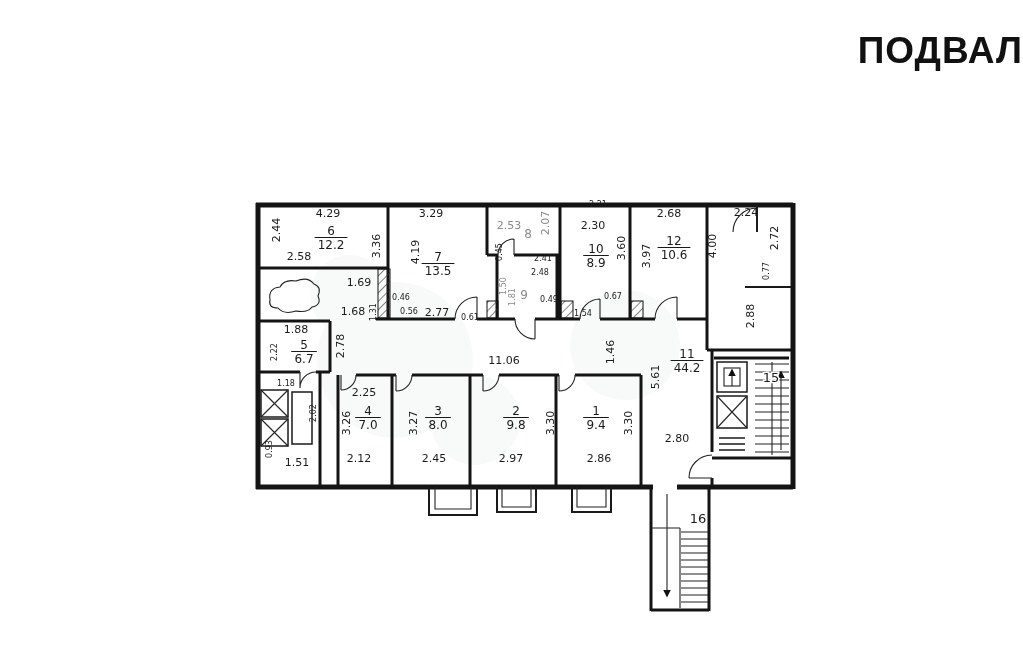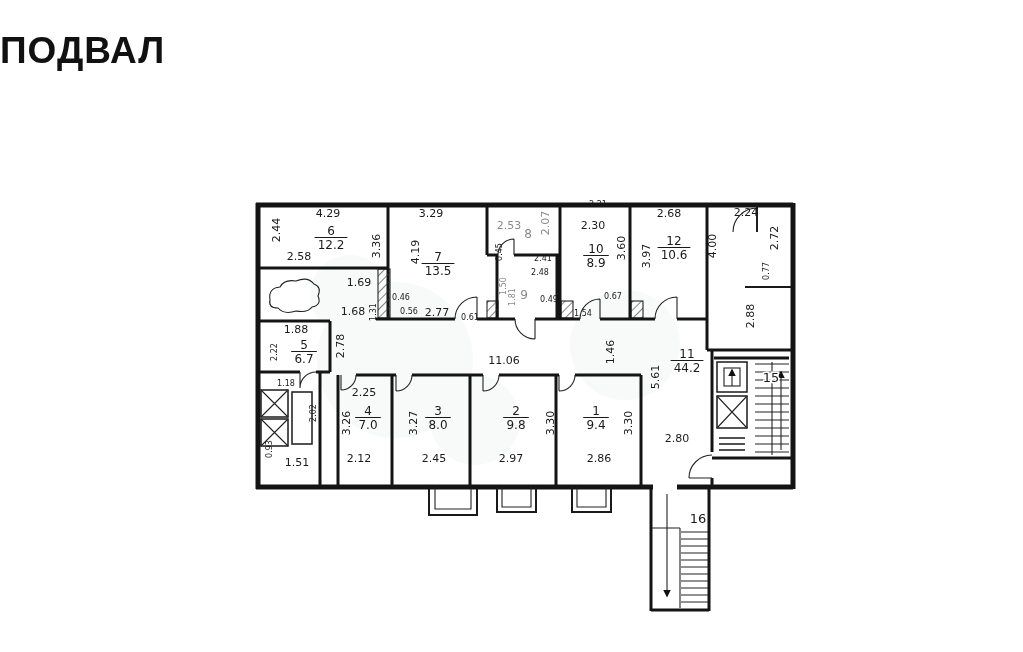--- a/index.html
+++ b/index.html
@@ -1,18 +1,18 @@
 <!DOCTYPE html>
 <html><head>
 <meta charset="utf-8">
 <style>
   html,body{margin:0;padding:0;background:#ffffff;}
   .stage{position:relative;width:1023px;height:652px;background:#fff;overflow:hidden;
          font-family:"Liberation Sans",sans-serif;}
-  .title{position:absolute;top:30px;left:0;right:0;text-align:left;
+  .title{position:absolute;top:30px;left:0;right:0;text-align:right;
          font-size:37px;font-weight:700;color:#111;letter-spacing:1px;
          font-family:"Liberation Sans",sans-serif;}
   svg{position:absolute;left:0;top:0;}
   svg text{font-family:"DejaVu Sans",sans-serif;}
   .w5{stroke:#141414;stroke-width:5;fill:none;}
   .w3{stroke:#141414;stroke-width:3;fill:none;}
   .w2{stroke:#1a1a1a;stroke-width:2;fill:none;}
   .w15{stroke:#1a1a1a;stroke-width:1.5;fill:none;}
   .w1{stroke:#222;stroke-width:1.1;fill:none;}
   .room-number-halo{paint-order:stroke;stroke:#fff;stroke-width:3px;}

